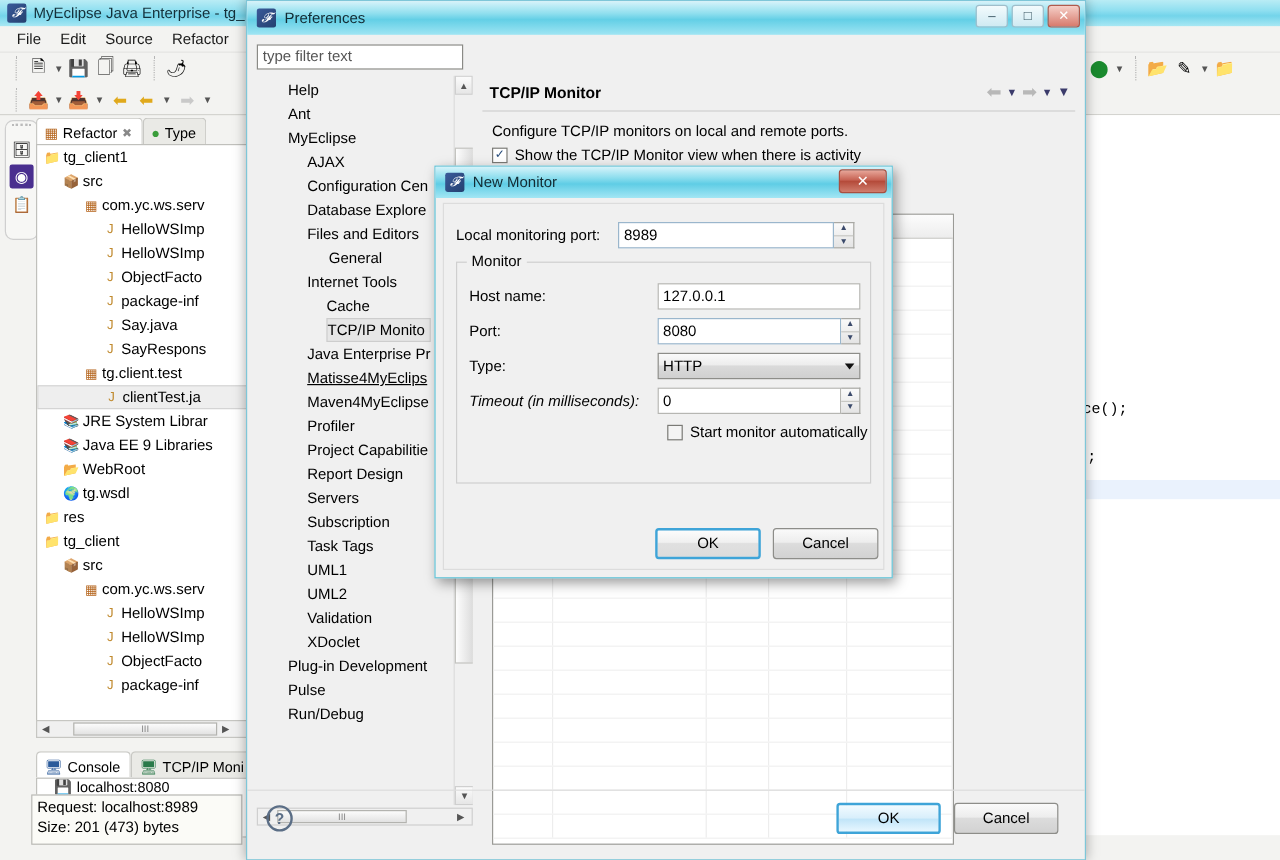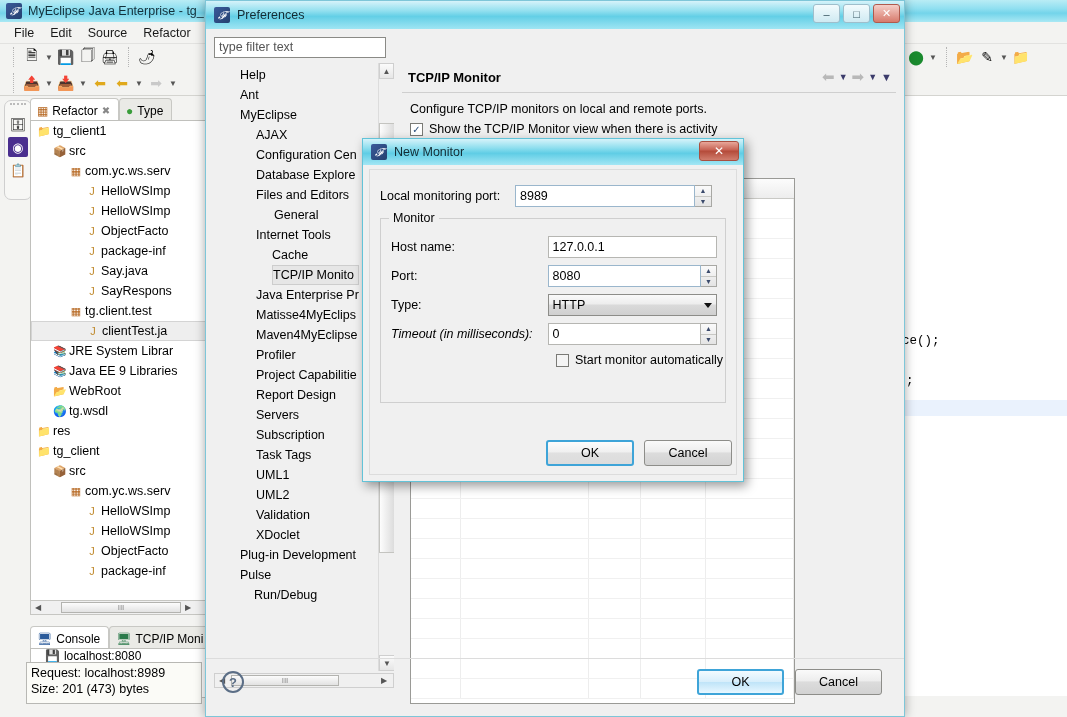--- a/index.html
+++ b/index.html
@@ -468,21 +468,21 @@
             </div><div class="p-tree-row" style="margin-left: 60px;">
               <span>General</span>
             </div><div class="p-tree-row" style="margin-left: 42px;">
               <span>Internet Tools</span>
             </div><div class="p-tree-row" style="margin-left: 58px;">
               <span>Cache</span>
             </div><div class="p-tree-row selected" style="margin-left: 58px; display: inline-flex; padding-right: 4px;">
               <span>TCP/IP Monito</span>
             </div><div class="p-tree-row" style="margin-left: 42px;">
               <span>Java Enterprise Pr</span>
-            </div><div class="p-tree-row" style="margin-left: 42px;">
+            </div><div class="p-tree-row" style="margin-left: 42px; text-decoration: underline;">
               <span>Matisse4MyEclips</span>
             </div><div class="p-tree-row" style="margin-left: 42px;">
               <span>Maven4MyEclipse</span>
             </div><div class="p-tree-row" style="margin-left: 42px;">
               <span>Profiler</span>
             </div><div class="p-tree-row" style="margin-left: 42px;">
               <span>Project Capabilitie</span>
             </div><div class="p-tree-row" style="margin-left: 42px;">
               <span>Report Design</span>
             </div><div class="p-tree-row" style="margin-left: 42px;">
@@ -496,21 +496,21 @@
             </div><div class="p-tree-row" style="margin-left: 42px;">
               <span>UML2</span>
             </div><div class="p-tree-row" style="margin-left: 42px;">
               <span>Validation</span>
             </div><div class="p-tree-row" style="margin-left: 42px;">
               <span>XDoclet</span>
             </div><div class="p-tree-row" style="margin-left: 26px;">
               <span>Plug-in Development</span>
             </div><div class="p-tree-row" style="margin-left: 26px;">
               <span>Pulse</span>
-            </div><div class="p-tree-row" style="margin-left: 40px;">
+            </div><div class="p-tree-row" style="margin-left: 26px;">
               <span>Run/Debug</span>
             </div></div>
         <div class="vscroll">
           <div class="vbtn">▲</div>
           <div class="vthumb"></div>
           <div class="vbtn" style="position:absolute;bottom:0;left:0;width:16px;">▼</div>
         </div>
       </div>
       <div class="ptree-hscroll">
         <span class="arr" style="width:14px;text-align:center;font-size:8px;color:#555;">◀</span>

